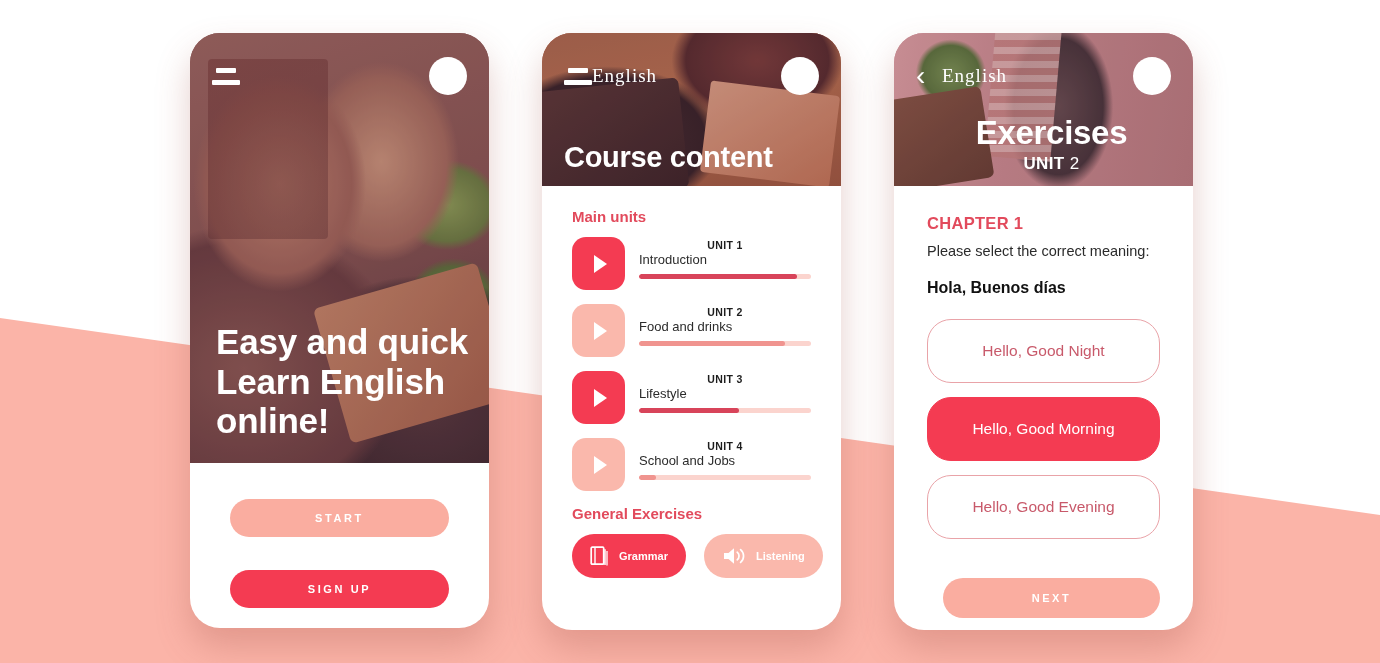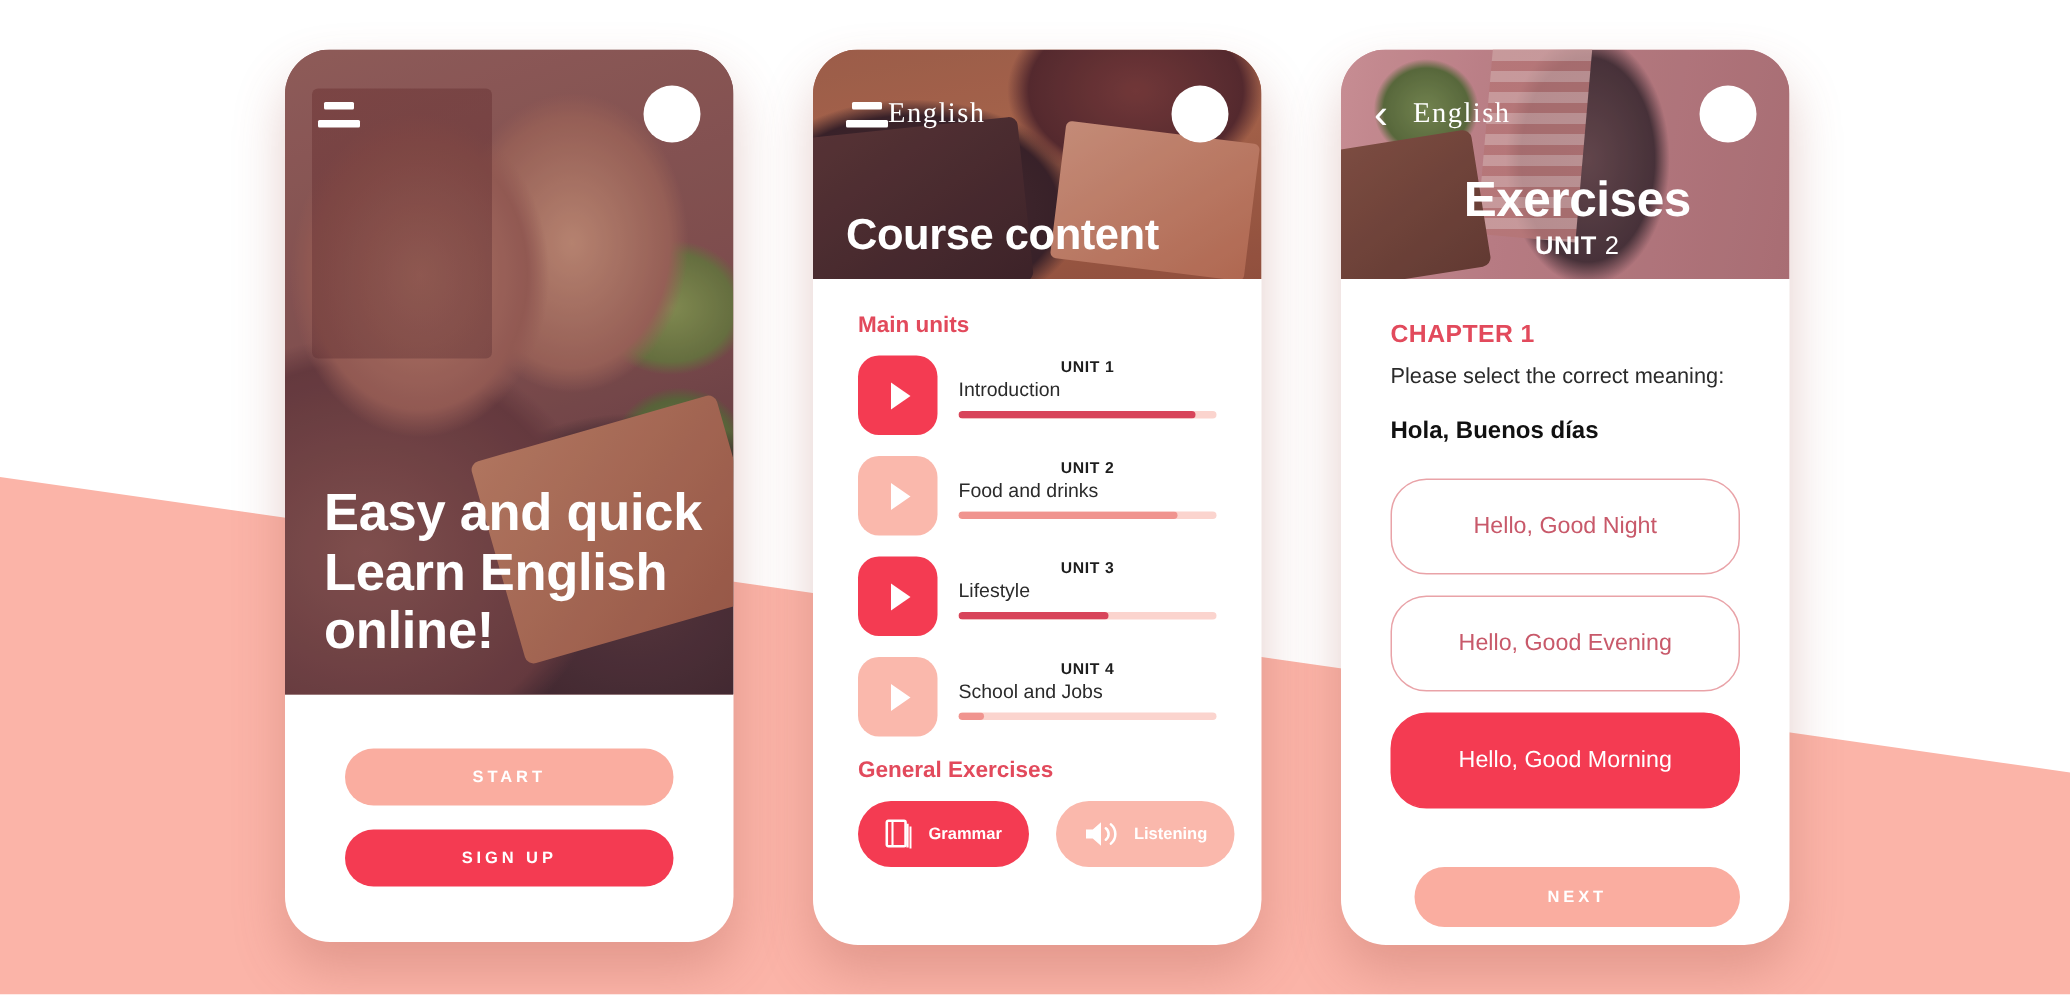--- a/index.html
+++ b/index.html
@@ -123,21 +123,21 @@
     color: #fff; font-size: 35px; font-weight: bold; line-height: 1.13;
     letter-spacing: -0.2px;
   }
   .p1-actions { padding: 36px 40px 0 40px; }
   .btn {
     display: block; width: 100%; height: 38px; border: none; border-radius: 19px;
     color: #fff; font-size: 11px; font-weight: bold; letter-spacing: 2.6px;
     cursor: pointer; font-family: "Liberation Sans", sans-serif;
   }
   .btn-soft { background: #FAADA0; }
-  .btn-solid { background: #F43B52; margin-top: 16px; }
+  .btn-solid { background: #F43B52; margin-top: 33px; }
 
   
   .p2-body { padding: 22px 30px 0 30px; }
   .sec-title { color: #E24A5C; font-size: 15px; font-weight: bold; }
   .units { margin-top: 12px; }
   .unit { display: flex; align-items: flex-start; gap: 14px; margin-bottom: 14px; }
   .play {
     width: 53px; height: 53px; border-radius: 14px; flex: 0 0 53px;
     display: flex; align-items: center; justify-content: center; cursor: pointer;
   }
@@ -351,21 +351,21 @@
     </div>
   </div>
 
   <div class="p3-body">
     <div class="chapter">CHAPTER 1</div>
     <div class="prompt">Please select the correct meaning:</div>
     <div class="phrase">Hola, Buenos días</div>
 
     <div class="options">
       <div class="opt out">Hello, Good Night</div>
+      <div class="opt sel">Hello, Good Morning</div>
       <div class="opt out">Hello, Good Evening</div>
-      <div class="opt sel">Hello, Good Morning</div>
     </div>
   </div>
 
   <div class="p3-next">
     <button class="btn btn-soft" style="height:40px;border-radius:20px;">NEXT</button>
   </div>
 </div>
 
 </body></html>

